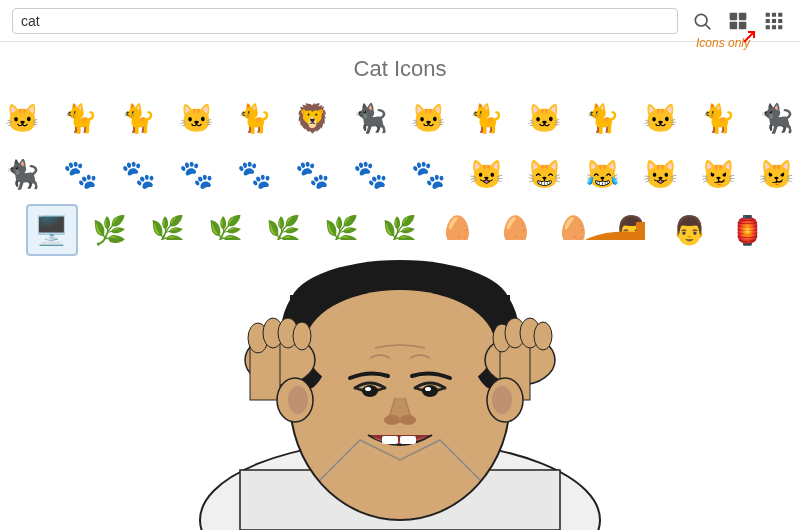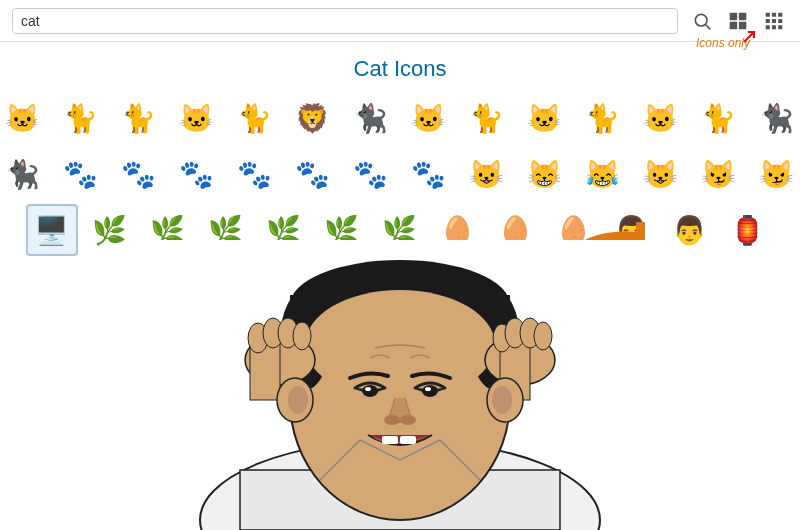--- a/index.html
+++ b/index.html
@@ -59,21 +59,21 @@
       font-size: 12px;
       font-style: italic;
       pointer-events: none;
     }
 
     
     .page-title {
       text-align: center;
       font-size: 22px;
       font-weight: 400;
-      color: #0369a1;
+      color: #737373;
       margin: 14px 12px 10px;
     }
 
     
     .icon-grid {
       display: flex;
       flex-direction: column;
       align-items: center;
       padding: 0 20px;
     }

